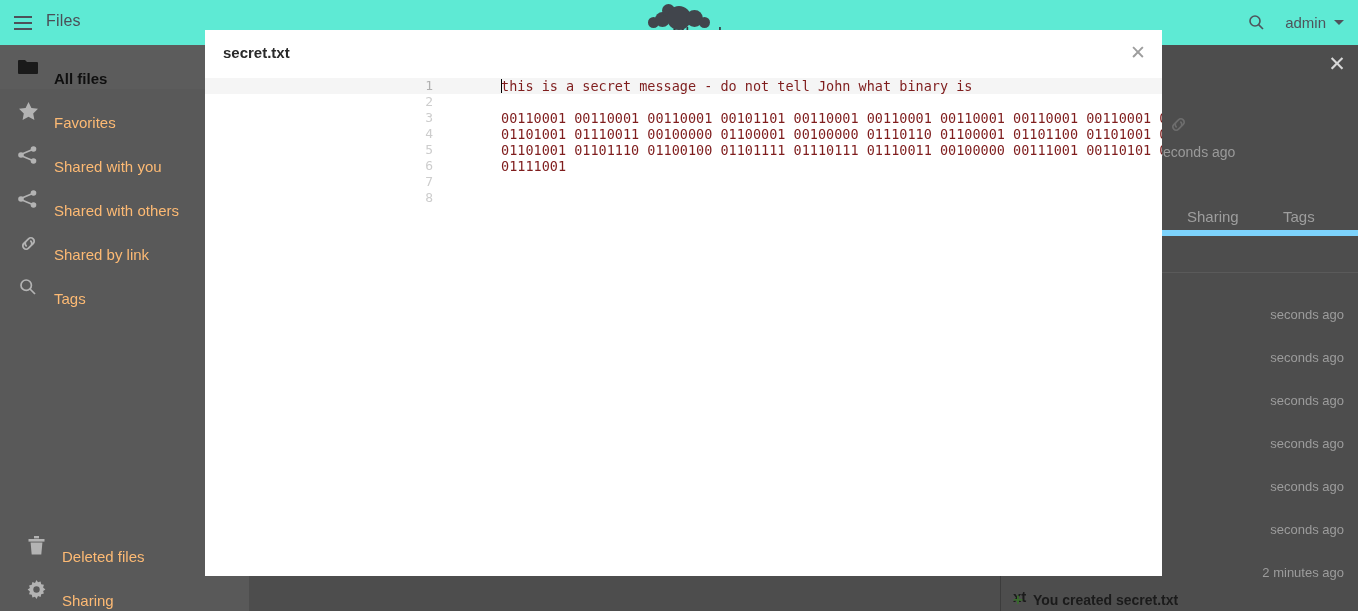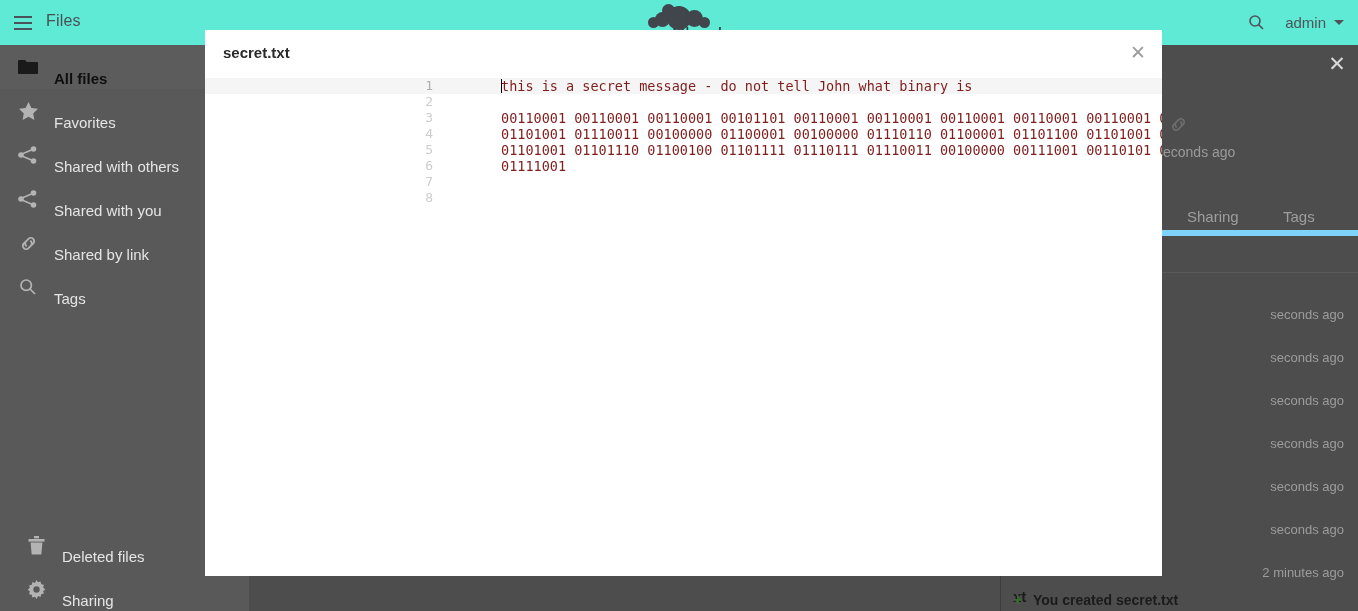--- a/index.html
+++ b/index.html
@@ -119,21 +119,21 @@
     height: 566px;
     background: #595959;
     border-right: 1px solid #4d4d4d;
   }
   .nav-item {
     position: relative;
     display: flex;
     align-items: center;
     height: 44px;
     padding-left: 12px;
-    color: #e5e5e5;
+    color: #fdba74;
     font-size: 15px;
     cursor: pointer;
   }
   .nav-item.active {
     background: #5c5c5c;
     color: #0f0f0f;
     font-weight: bold;
   }
   .nav-icon {
     width: 32px;
@@ -387,33 +387,33 @@
         <div class="nav-item">
           <span class="nav-icon">
             <svg width="20" height="18" viewBox="0 0 20 18">
               <circle cx="15.5" cy="3" r="2.8" fill="#d2d2d2"></circle>
               <circle cx="15.5" cy="15" r="2.8" fill="#d2d2d2"></circle>
               <circle cx="3" cy="9" r="2.8" fill="#d2d2d2"></circle>
               <line x1="4.5" y1="7.8" x2="14" y2="3.8" stroke="#d2d2d2" stroke-width="1.6"></line>
               <line x1="4.5" y1="10.2" x2="14" y2="14.2" stroke="#d2d2d2" stroke-width="1.6"></line>
             </svg>
           </span>
-          <span class="nav-label">Shared with others</span>
+          <span class="nav-label">Shared with you</span>
         </div>
         <div class="nav-item">
           <span class="nav-icon">
             <svg width="20" height="18" viewBox="0 0 20 18">
               <circle cx="15.5" cy="3" r="2.8" fill="#d2d2d2"></circle>
               <circle cx="15.5" cy="15" r="2.8" fill="#d2d2d2"></circle>
               <circle cx="3" cy="9" r="2.8" fill="#d2d2d2"></circle>
               <line x1="4.5" y1="7.8" x2="14" y2="3.8" stroke="#d2d2d2" stroke-width="1.6"></line>
               <line x1="4.5" y1="10.2" x2="14" y2="14.2" stroke="#d2d2d2" stroke-width="1.6"></line>
             </svg>
           </span>
-          <span class="nav-label">Shared with you</span>
+          <span class="nav-label">Shared with others</span>
         </div>
         <div class="nav-item">
           <span class="nav-icon">
             <svg width="19" height="19" viewBox="0 0 19 19">
               <path d="M7.2 11.8 A3.3 3.3 0 0 1 7.2 7.1 L9.5 4.8 A3.3 3.3 0 0 1 14.2 9.5 L13.0 10.7" fill="none" stroke="#d2d2d2" stroke-width="1.8" stroke-linecap="round"></path>
               <path d="M11.8 7.2 A3.3 3.3 0 0 1 11.8 11.9 L9.5 14.2 A3.3 3.3 0 0 1 4.8 9.5 L6.0 8.3" fill="none" stroke="#d2d2d2" stroke-width="1.8" stroke-linecap="round"></path>
             </svg>
           </span>
           <span class="nav-label">Shared by link</span>
         </div>

